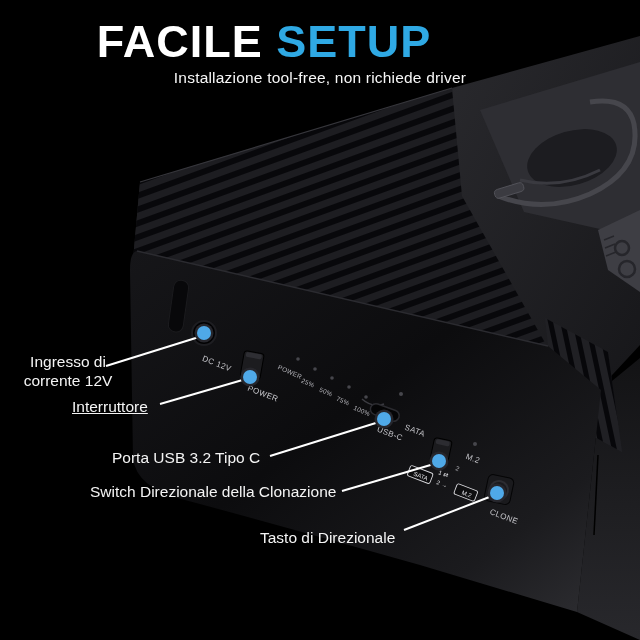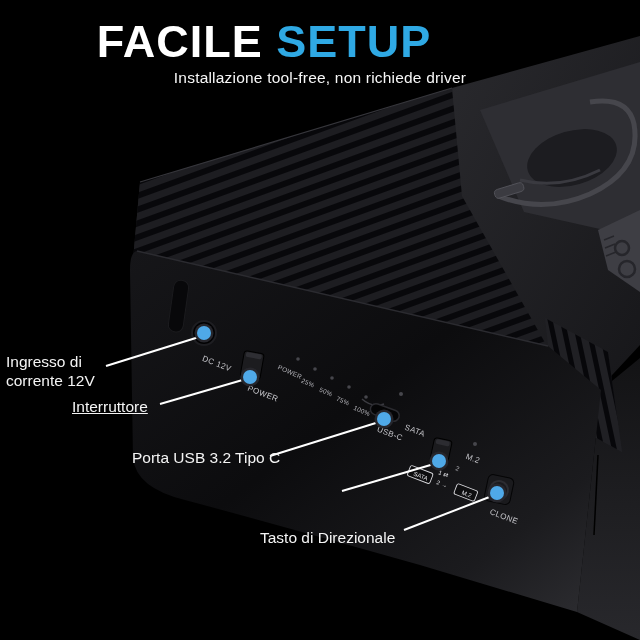--- a/index.html
+++ b/index.html
@@ -5,21 +5,21 @@
   html,body{margin:0;padding:0;background:#000;}
   .stage{position:relative;width:640px;height:640px;background:#000;overflow:hidden;
          font-family:"Liberation Sans",sans-serif;}
   .title{position:absolute;top:18px;left:0;width:528px;text-align:center;
          font-size:45px;font-weight:bold;letter-spacing:1px;color:#ffffff;margin:0;line-height:48px;}
   .title .accent{color:#2FA9E4;}
   .subtitle{position:absolute;top:69px;left:0;width:640px;text-align:center;
             font-size:15.5px;color:#f7f7f7;margin:0;letter-spacing:.2px;}
   .callout{position:absolute;color:#f4f4f4;font-size:15.5px;line-height:19px;
            white-space:pre-line;}
-  .callout.center{text-align:left;}
+  .callout.center{text-align:center;}
   svg{position:absolute;left:0;top:0;}
   .dtext{fill:#c6c6cb;font-size:8px;letter-spacing:.4px;font-family:"Liberation Sans",sans-serif;}
   .dtext-sm{fill:#b4b4ba;font-size:6.5px;letter-spacing:.2px;font-family:"Liberation Sans",sans-serif;}
   .dbox-label{fill:#e6e6ea;font-size:6px;font-family:"Liberation Sans",sans-serif;}
   .cline{stroke:#ffffff;stroke-width:2;}
 </style>
 </head>
 <body>
 
 <div class="stage">
@@ -187,16 +187,17 @@
       </g>
     </g>
   </svg>
 
   <h1 class="title"><span>FACILE</span> <span class="accent">SETUP</span></h1>
   <p class="subtitle">Installazione tool-free, non richiede driver</p>
 
   <div class="callout center" style="left:6px;top:352px;width:124px;">Ingresso di
 corrente 12V</div>
   <div class="callout" style="left:72px;top:397px;text-decoration:underline;">Interruttore</div>
-  <div class="callout" style="left:112px;top:448px;margin-left:20px;">Porta USB 3.2 Tipo C</div>
+  <div class="callout" style="left:112px;top:448px;">Porta USB 3.2 Tipo C</div>
+  <div class="callout" style="left:90px;top:482px;">Switch Direzionale  della Clonazione</div>
   <div class="callout" style="left:260px;top:528px;">Tasto di Direzionale</div>
 
 </div>
 
 </body></html>

